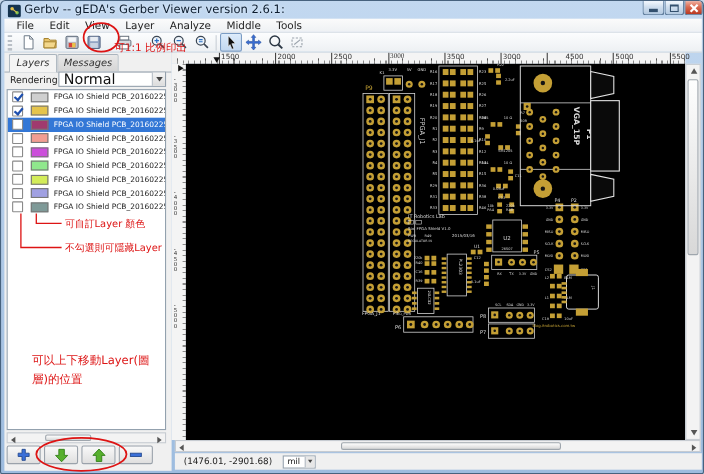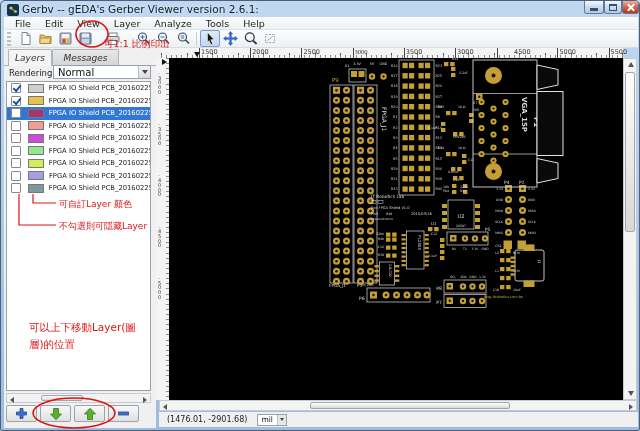--- a/index.html
+++ b/index.html
@@ -27,21 +27,21 @@
   .tbtn.pressed{background:linear-gradient(#dcebfb,#c2d8f0);border-color:#7b9cc4;}
   .tsep{width:1px;height:14px;background:#c9cfd6;margin:0 3px;}
   
   #sidebar-bg{left:3px;top:47px;width:152px;height:380px;background:#f0f0f0;}
   .tab{top:48px;height:16px;font-size:9px;color:#333;display:flex;align-items:center;justify-content:center;
        border:1px solid #aab4bd;border-bottom:none;border-radius:2px 2px 0 0;background:linear-gradient(#e8e8e8,#d5d5d5);font-style:italic;}
   .tab.active{background:#f4f4f4;height:17px;z-index:2;}
   .tabline{left:3px;top:64px;width:152px;height:1px;background:#aab4bd;}
   .rendering-label{left:8px;top:67px;font-size:8.5px;color:#222;}
   .combo{left:52px;top:64px;width:98px;height:14px;background:#fff;border:1px solid #94a0ac;display:flex;align-items:center;}
-  .combo .val{flex:1;font-size:10px;color:#111;padding-left:4px;}
+  .combo .val{flex:1;font-size:13px;color:#111;padding-left:4px;}
   .combo .drop{width:12px;height:100%;border-left:1px solid #b6bec6;background:linear-gradient(#f4f4f4,#dcdcdc);display:flex;align-items:center;justify-content:center;}
   .arrow-down{width:0;height:0;border-left:3px solid transparent;border-right:3px solid transparent;border-top:4px solid #444;}
   #layer-list{left:5px;top:80px;width:145px;height:310px;background:#fff;border:1px solid #93a1ae;overflow:hidden;}
   .lrow{position:relative;height:12.5px;display:flex;align-items:center;}
   .lrow.sel{background:#3377d6;}
   .lrow.sel .lname{color:#fff;}
   .cb{position:relative;width:10px;height:10px;margin-left:4px;background:#fff;border:1px solid #8a8a8a;border-radius:1px;}
   .cb.checked::after{content:"";position:absolute;left:1px;top:1px;width:6px;height:3px;
      border-left:2px solid #1e4fae;border-bottom:2px solid #1e4fae;transform:rotate(-50deg);}
   .swatch{width:17px;height:9px;margin-left:7px;border:1px solid #777;}
@@ -97,22 +97,22 @@
   <div class="abs winbtn close" style="left:621px;width:17px;">
       <div class="glyph-x"></div>
     </div>
 
   <div class="abs" id="menubar">
       <span class="menu-item">File</span>
       <span class="menu-item">Edit</span>
       <span class="menu-item">View</span>
       <span class="menu-item">Layer</span>
       <span class="menu-item">Analyze</span>
+      <span class="menu-item">Middle</span>
       <span class="menu-item">Tools</span>
-      <span class="menu-item">Help</span>
     </div>
 
   <div class="abs" id="toolbar">
     <div class="grip"></div>
     <div class="tbtn">
       <svg width="15" height="15" viewBox="0 0 15 15">
         <path d="M4,1.5 h5 l3,3 v9 h-8 z" fill="#fff" stroke="#6b7886" stroke-width="0.9"></path>
         <path d="M9,1.5 v3 h3" fill="none" stroke="#6b7886" stroke-width="0.9"></path>
         </svg>
     </div>
@@ -187,21 +187,21 @@
         <rect x="2.5" y="3.5" width="9" height="8" fill="none" stroke="#9aa2ab" stroke-width="1" stroke-dasharray="2 1.4"></rect>
         <path d="M4.5,9.5 L10,5" stroke="#9aa2ab" stroke-width="1"></path>
         </svg>
     </div>
   </div>
 
   <div class="abs" id="sidebar-bg"></div>
   <div class="abs tab active" style="left:7px;width:44px;">
       <span>Layers</span>
     </div>
-  <div class="abs tab" style="left:51px;width:67px;">
+  <div class="abs tab" style="left:51px;width:56px;">
       <span>Messages</span>
     </div>
   <div class="abs tabline"></div>
   <div class="abs rendering-label">Rendering:</div>
   <div class="abs combo">
     <span class="val">Normal</span>
     <span class="drop">
         <span class="arrow-down"></span>
       </span>
   </div>

